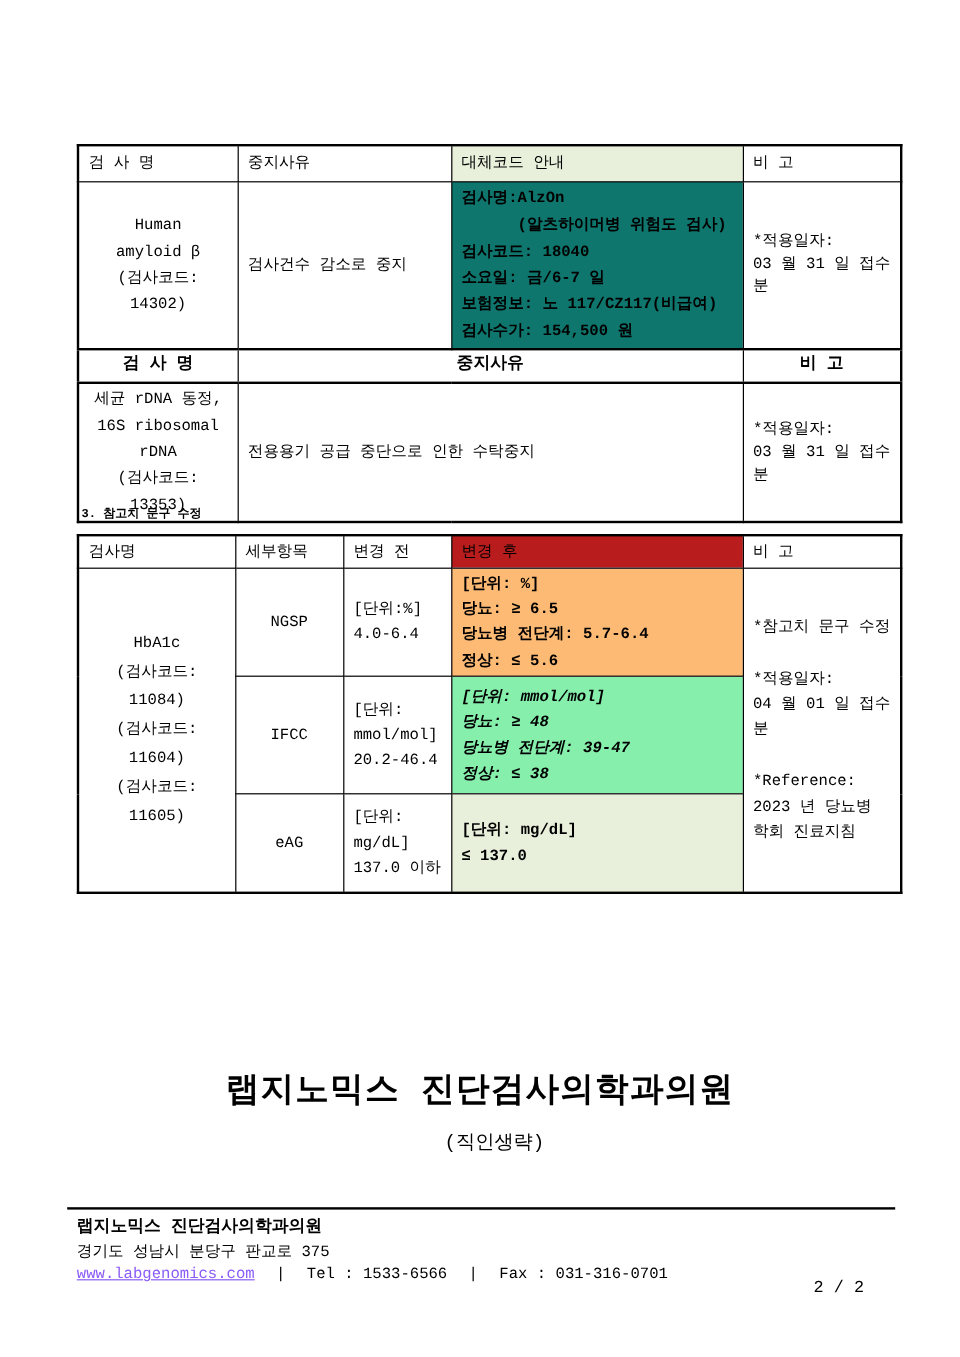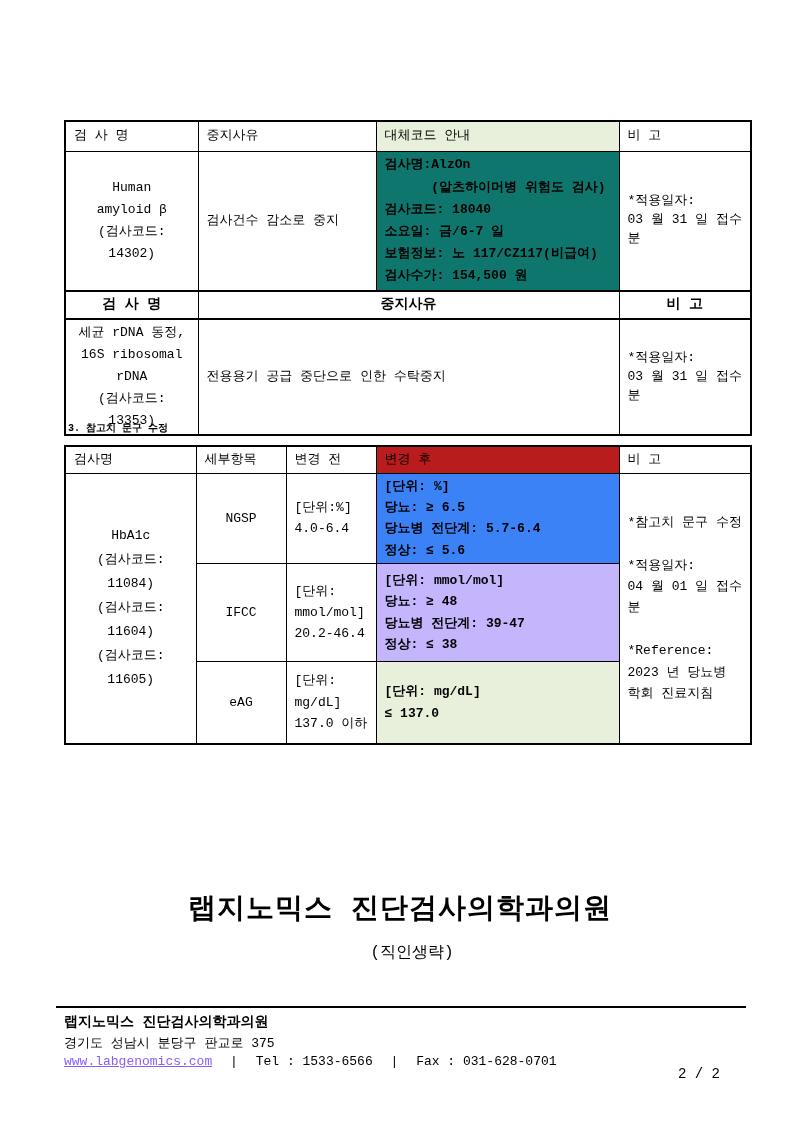--- a/index.html
+++ b/index.html
@@ -141,39 +141,39 @@
       <td>비 고</td>
     </tr>
     <tr class="r-ngsp">
       <td rowspan="3" class="pre ctr namecell">HbA1c
 (검사코드: 11084)
 (검사코드: 11604)
 (검사코드: 11605)</td>
       <td class="ctr">NGSP</td>
       <td class="pre">[단위:%]
 4.0-6.4</td>
-      <td class="hl pre bold" style="background: #3b82f6;">[단위: %]
+      <td class="hl pre bold" style="background: #fdba74;">[단위: %]
 당뇨: ≥ 6.5
 당뇨병 전단계: 5.7-6.4
 정상: ≤ 5.6</td>
       <td rowspan="3" class="pre note">*참고치 문구 수정
 
 *적용일자:
 04 월 01 일 접수분
 
 *Reference:
 2023 년 당뇨병
 학회 진료지침</td>
     </tr>
     <tr class="r-ifcc">
       <td class="ctr">IFCC</td>
       <td class="pre">[단위:
 mmol/mol]
 20.2-46.4</td>
-      <td class="hl pre bold" style="background: #c4b5fd;">[단위: mmol/mol]
+      <td class="hl pre bold" style="background: #86efac; font-style: italic;">[단위: mmol/mol]
 당뇨: ≥ 48
 당뇨병 전단계: 39-47
 정상: ≤ 38</td>
     </tr>
     <tr class="r-eag">
       <td class="ctr">eAG</td>
       <td class="pre">[단위: mg/dL]
 137.0 이하</td>
       <td class="hl pre bold" style="background: rgb(232, 240, 219);">[단위: mg/dL]
 ≤ 137.0</td>
@@ -185,17 +185,17 @@
   <div class="sig-seal">(직인생략)</div>
 
   <div class="footer-rule"></div>
   <div class="footer-org">랩지노믹스 진단검사의학과의원</div>
   <div class="footer-address">경기도 성남시 분당구 판교로 375</div>
   <div class="footer-contact">
     <span class="footer-link" style="color: #8b5cf6;">www.labgenomics.com</span>
     <span class="sep">|</span>
     <span>Tel : 1533-6566</span>
     <span class="sep">|</span>
-    <span>Fax : 031-628-0701</span>
+    <span>Fax : 031-316-0701</span>
   </div>
   <div class="page-number">2 / 2</div>
 
 </div>
 
 </body></html>

